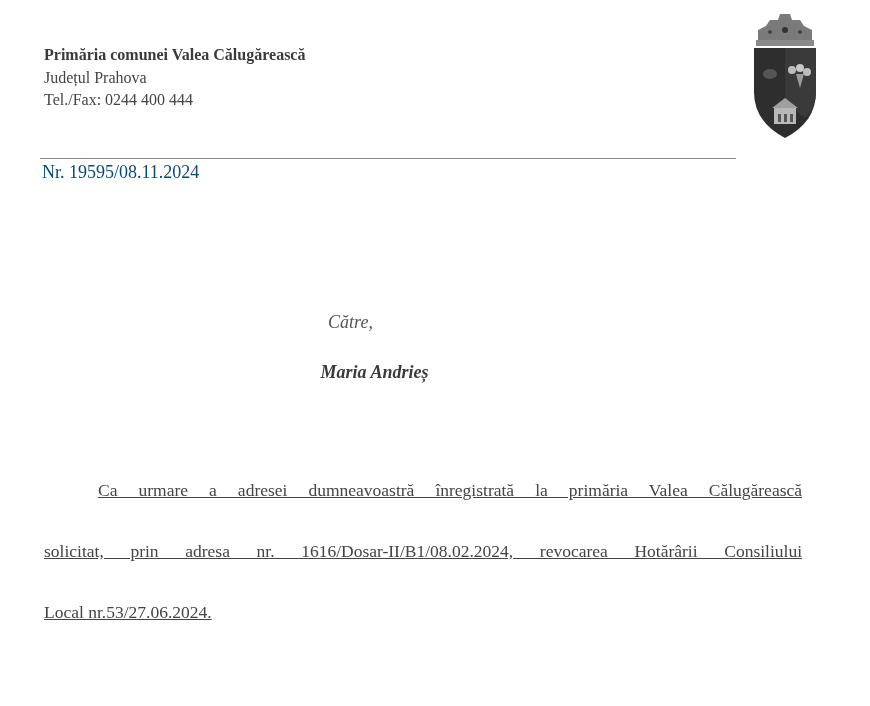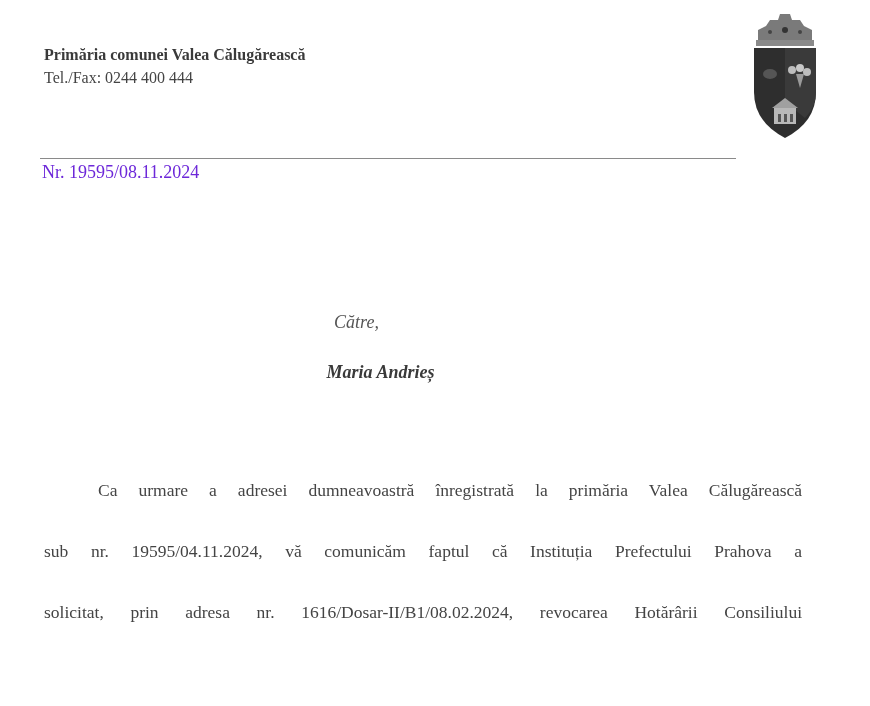--- a/index.html
+++ b/index.html
@@ -34,62 +34,64 @@
       top: 158px;
       width: 696px;
       height: 1px;
       background: #8a8a8a;
     }
     .reg-no {
       position: absolute;
       left: 42px;
       top: 162px;
       font-size: 18px;
-      color: #6d28d9;
+      color: #0c4a6e;
     }
     .crest {
       position: absolute;
       left: 750px;
       top: 12px;
       width: 70px;
       height: 130px;
     }
     .addressee {
       position: absolute;
-      left: 10px;
+      left: 4px;
       width: 693px;
       text-align: center;
       font-style: italic;
       font-size: 18px;
     }
     .catre { top: 312px; color: #555; }
     .recipient { top: 362px; font-weight: bold; color: #3a3a3a; padding-left: 24px; }
     .body-text {
       position: absolute;
       left: 44px;
       top: 460px;
       width: 758px;
       font-size: 17.5px;
       line-height: 61px;
       color: #444;
+      text-decoration: underline;
     }
     .body-line {
       display: block;
       white-space: nowrap;
       text-align: justify;
       text-align-last: justify;
     }
     .body-line.first { padding-left: 54px; }
     .body-line.last { text-align-last: left; }
   </style>
 </head>
 <body>
 
 <div class="letterhead">
   <div class="org-name">Primăria comunei Valea Călugărească</div>
+  <div>Județul Prahova</div>
   <div>Tel./Fax: 0244 400 444</div>
 </div>
 
 <div class="crest">
   <svg width="70" height="130" viewBox="0 0 70 130">
 
     <path d="M8 30 L8 18 L16 14 L20 8 L28 8 L30 2 L40 2 L42 8 L50 8 L54 14 L62 18 L62 30 Z" fill="#7a7a7a"></path>
     <circle cx="35" cy="18" r="3" fill="#333"></circle>
     <circle cx="20" cy="20" r="2" fill="#444"></circle>
     <circle cx="50" cy="20" r="2" fill="#444"></circle>
@@ -115,15 +117,15 @@
 
 <div class="rule"></div>
 
 <div class="reg-no">Nr. 19595/08.11.2024</div>
 
 <div class="addressee catre">Către,</div>
 <div class="addressee recipient">Maria Andrieș</div>
 
 <div class="body-text">
   <span class="body-line first">Ca urmare a adresei dumneavoastră înregistrată la primăria Valea Călugărească</span>
-  <span class="body-line">sub nr. 19595/04.11.2024,  vă comunicăm faptul că Instituția Prefectului Prahova a</span>
   <span class="body-line">solicitat, prin adresa nr. 1616/Dosar-II/B1/08.02.2024, revocarea Hotărârii Consiliului</span>
+  <span class="body-line last">Local nr.53/27.06.2024.</span>
 </div>
 
 </body></html>

